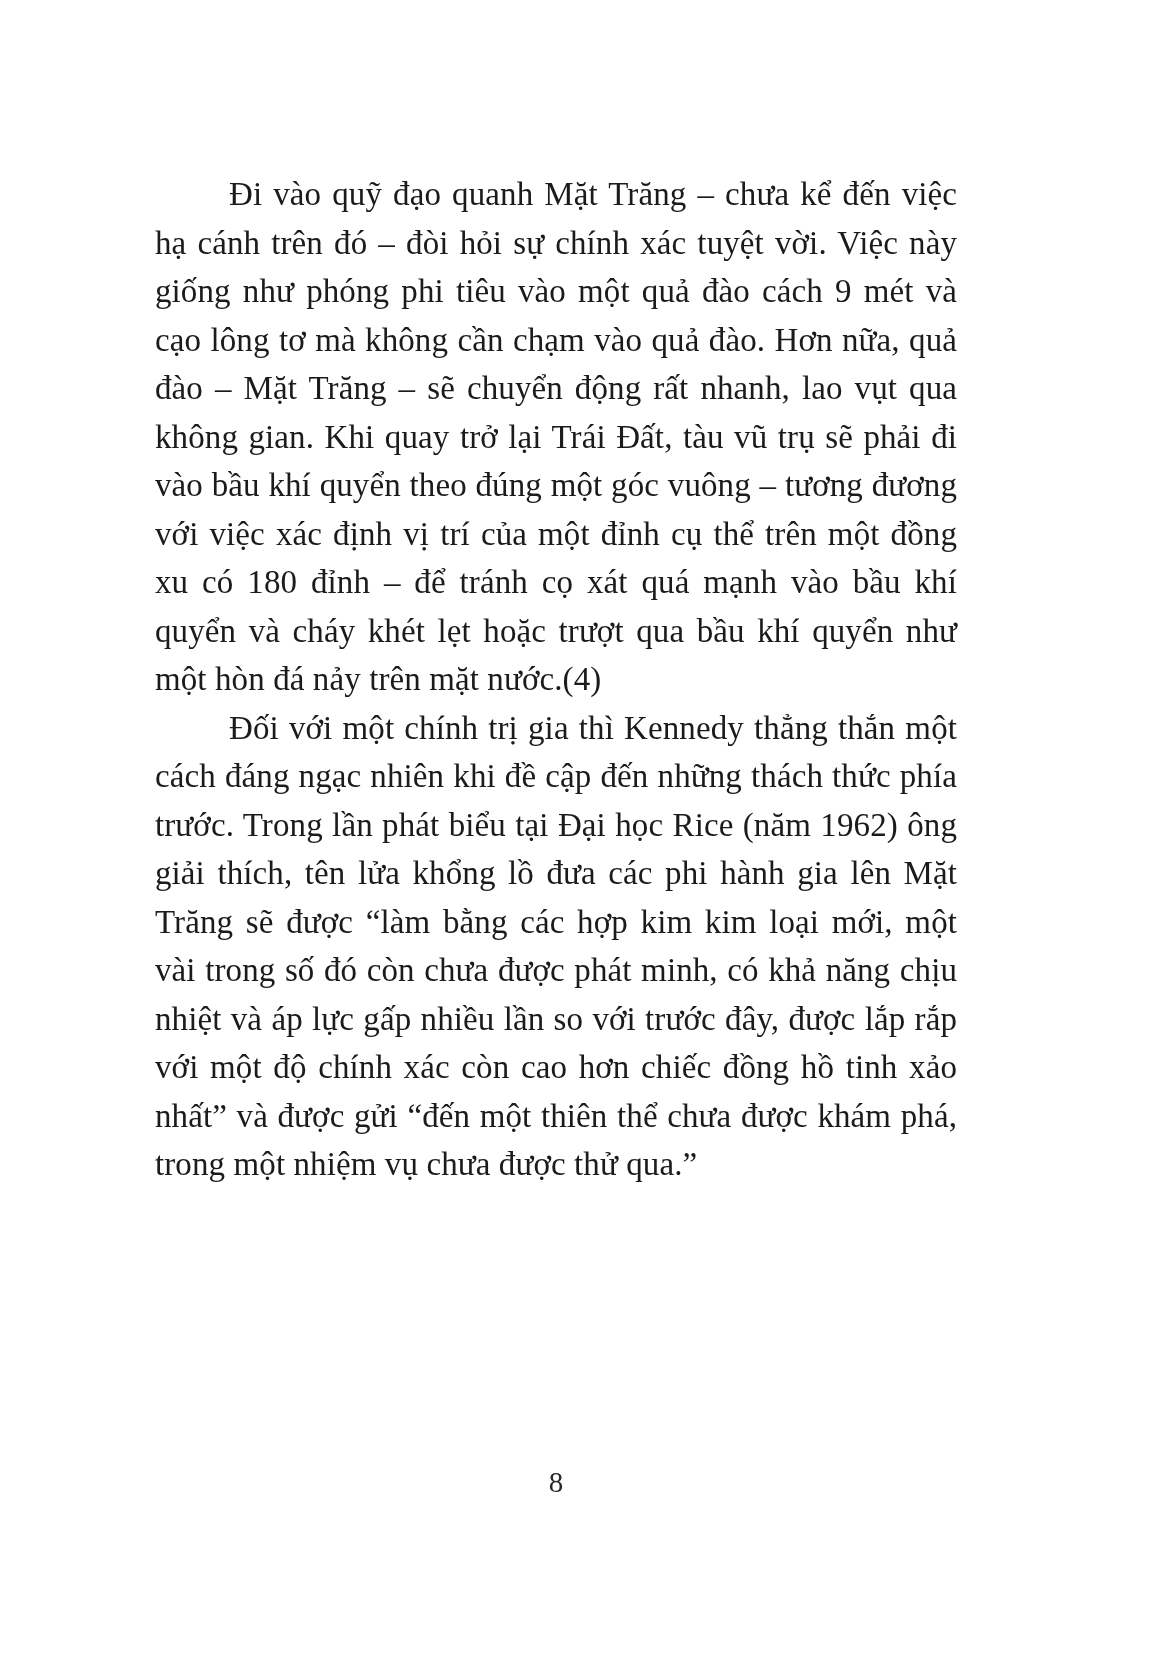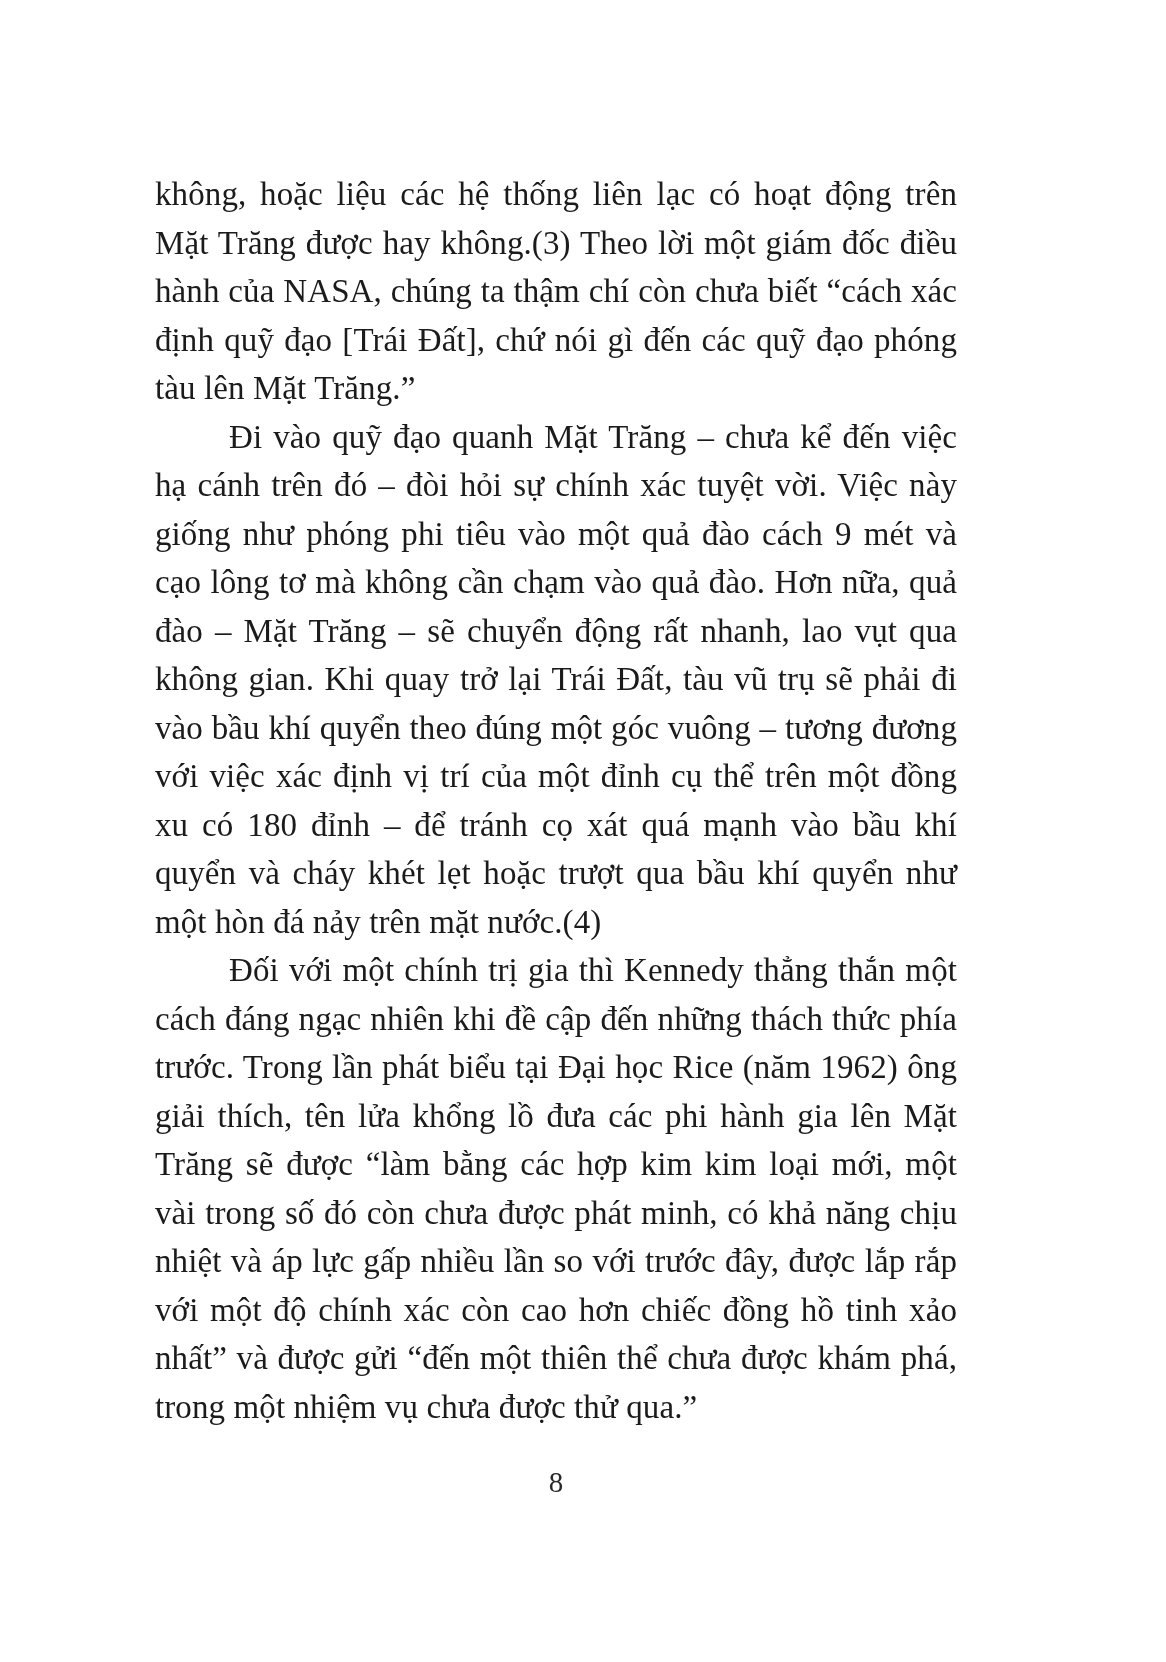--- a/index.html
+++ b/index.html
@@ -42,18 +42,17 @@
     text-align: center;
     font-size: 29px;
     color: #2a2a2a;
   }
 </style>
 </head>
 <body>
 
 <div class="page">
   <div class="text-block">
-    <p class="para">không, hoặc liệu các hệ thống liên lạc có hoạt động trên Mặt Trăng được hay không.(3) Theo lời một giám đốc điều hành của NASA, chúng ta thậm chí còn chưa biết “cách xác định quỹ đạo [Trái Đất], chứ nói gì đến các quỹ đạo phóng tàu lên Mặt Trăng.”</p>
     <p class="para indent">Đi vào quỹ đạo quanh Mặt Trăng – chưa kể đến việc hạ cánh trên đó – đòi hỏi sự chính xác tuyệt vời. Việc này giống như phóng phi tiêu vào một quả đào cách 9 mét và cạo lông tơ mà không cần chạm vào quả đào. Hơn nữa, quả đào – Mặt Trăng – sẽ chuyển động rất nhanh, lao vụt qua không gian. Khi quay trở lại Trái Đất, tàu vũ trụ sẽ phải đi vào bầu khí quyển theo đúng một góc vuông – tương đương với việc xác định vị trí của một đỉnh cụ thể trên một đồng xu có 180 đỉnh – để tránh cọ xát quá mạnh vào bầu khí quyển và cháy khét lẹt hoặc trượt qua bầu khí quyển như một hòn đá nảy trên mặt nước.(4)</p>
     <p class="para indent">Đối với một chính trị gia thì Kennedy thẳng thắn một cách đáng ngạc nhiên khi đề cập đến những thách thức phía trước. Trong lần phát biểu tại Đại học Rice (năm 1962) ông giải thích, tên lửa khổng lồ đưa các phi hành gia lên Mặt Trăng sẽ được “làm bằng các hợp kim kim loại mới, một vài trong số đó còn chưa được phát minh, có khả năng chịu nhiệt và áp lực gấp nhiều lần so với trước đây, được lắp rắp với một độ chính xác còn cao hơn chiếc đồng hồ tinh xảo nhất” và được gửi “đến một thiên thể chưa được khám phá, trong một nhiệm vụ chưa được thử qua.”</p>
   </div>
   <div class="page-number">8</div>
 </div>
 
 </body></html>

